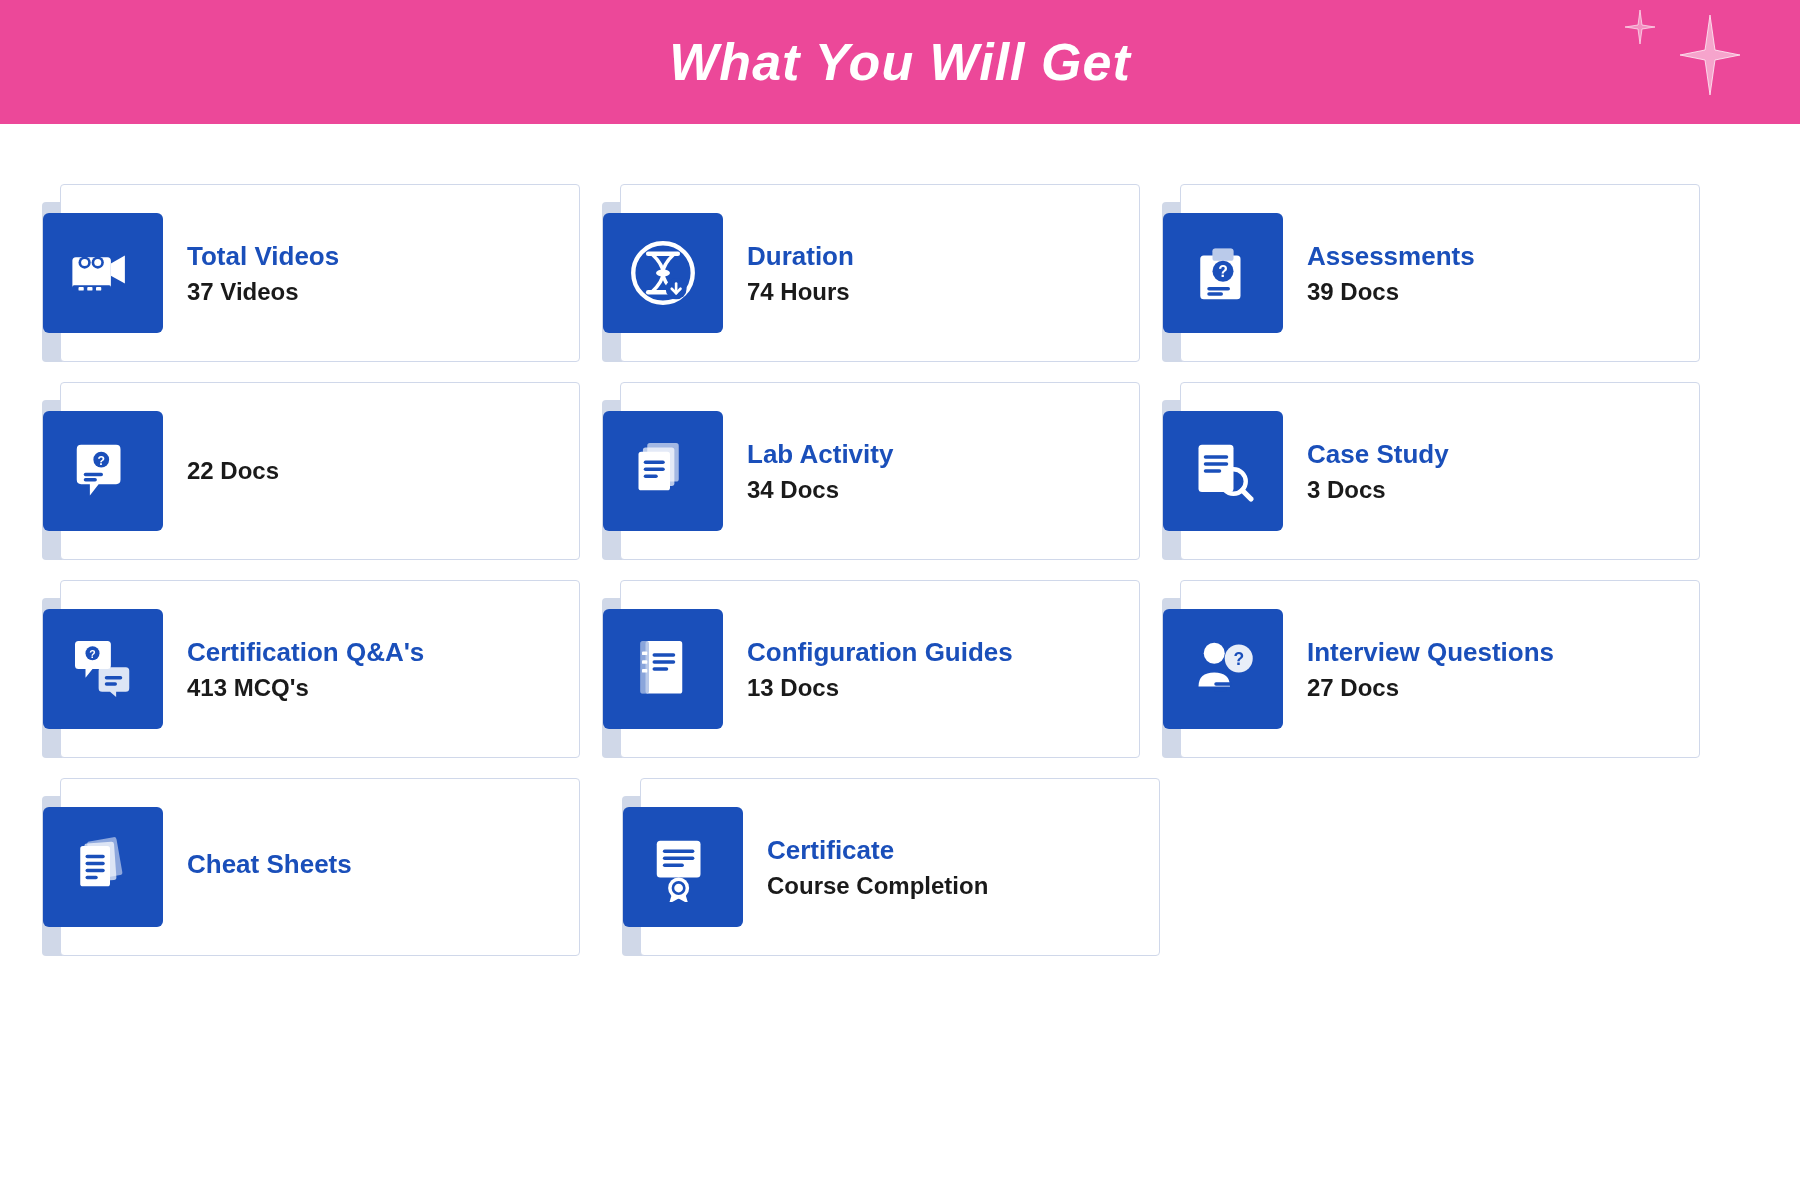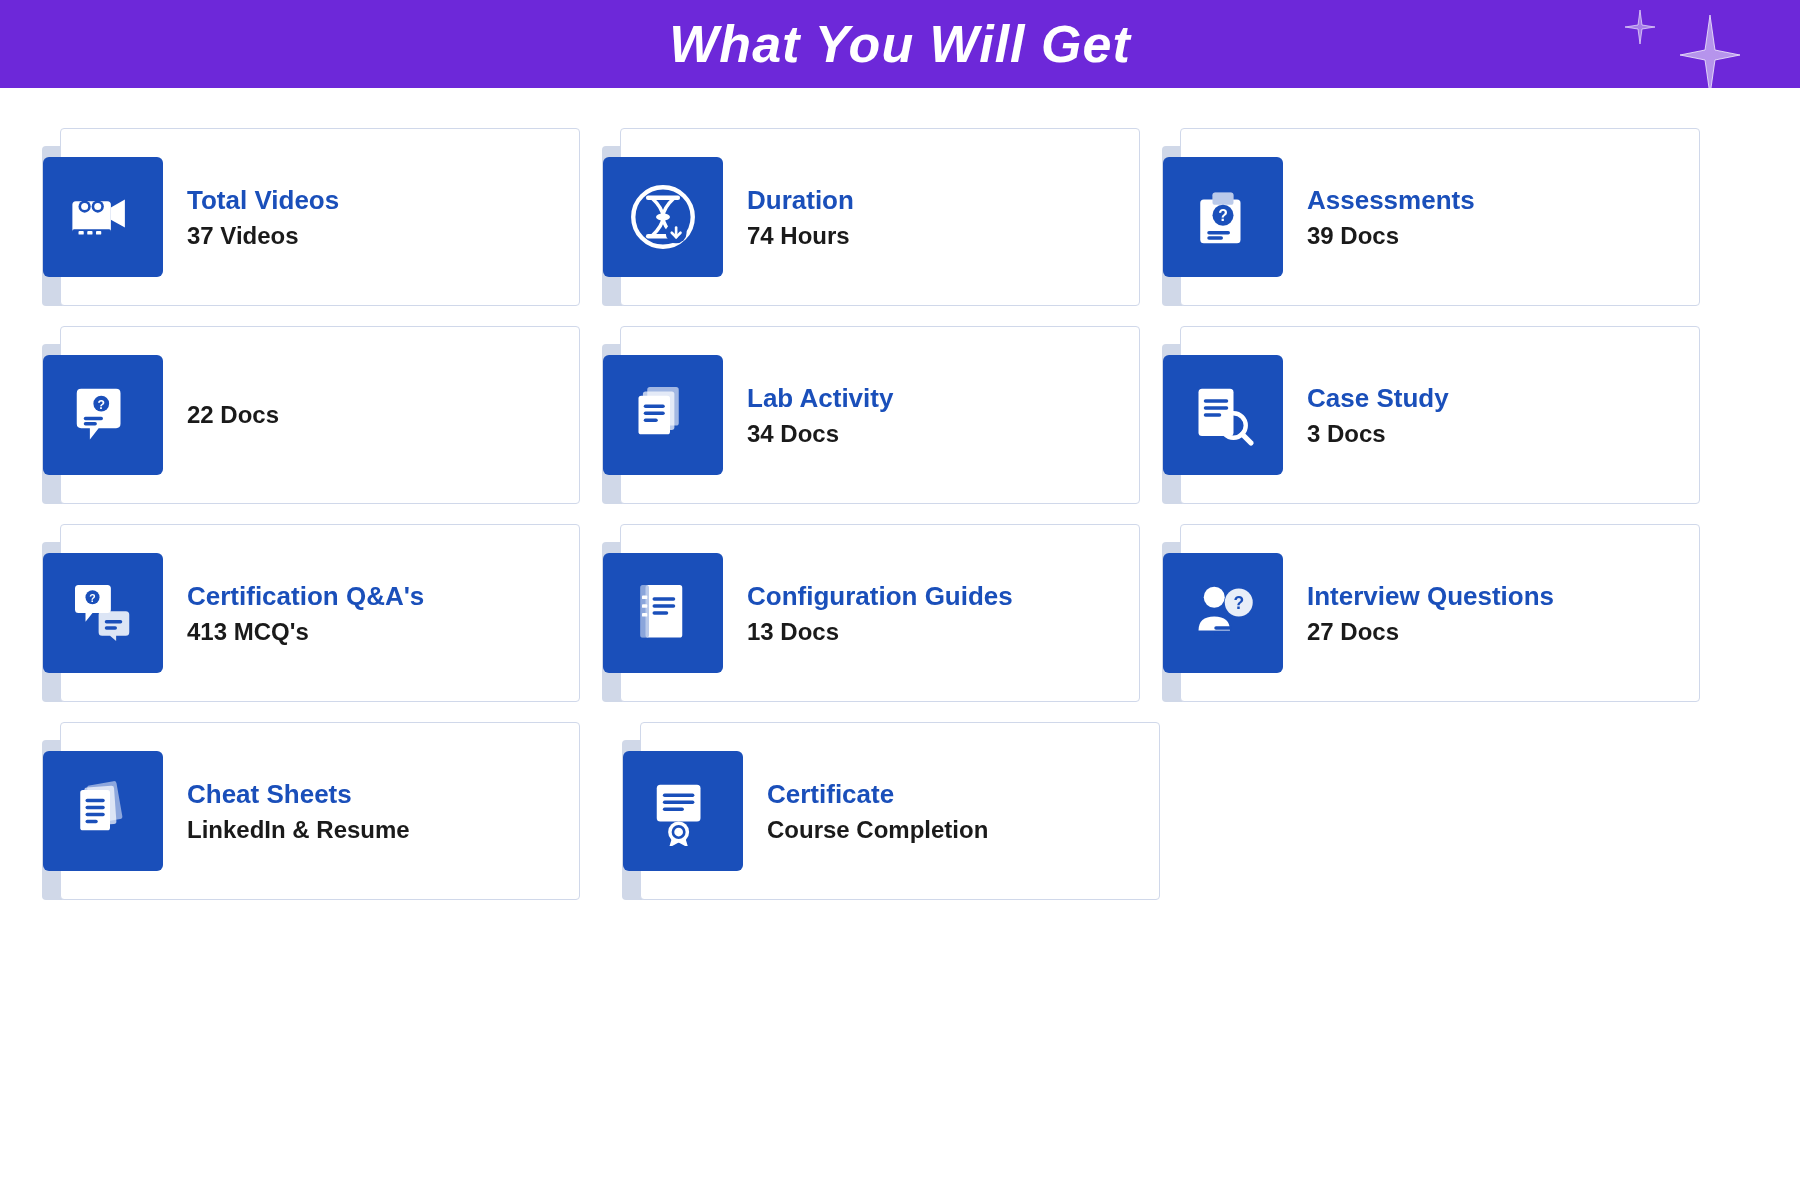--- a/index.html
+++ b/index.html
@@ -6,22 +6,22 @@
 
     body {
       background: #ffffff;
       font-family: 'Arial', sans-serif;
       width: 1800px;
       min-height: 1200px;
       overflow-x: hidden;
     }
 
     .header {
-      background: #6d28d9;
-      padding: 14px 40px;
+      background: #ec4899;
+      padding: 32px 40px;
       text-align: center;
       position: relative;
     }
 
     .header-title {
       color: #ffffff;
       font-size: 52px;
       font-weight: 800;
       font-style: italic;
       letter-spacing: 1px;
@@ -46,20 +46,21 @@
       padding: 40px 60px 50px 60px;
       background: #ffffff;
       position: relative;
     }
 
     .grid-row {
       display: flex;
       gap: 0;
       justify-content: flex-start;
       margin-bottom: 20px;
+      margin-top: 20px;
     }
 
     .grid-row.bottom-row {
       justify-content: flex-start;
     }
 
     .card-wrapper {
       position: relative;
       width: 520px;
       margin-right: 40px;
@@ -378,21 +379,20 @@
             <rect x="20" y="12" width="34" height="44" rx="3" fill="white" opacity="0.7" transform="rotate(-4, 37, 34)"></rect>
             <rect x="14" y="16" width="34" height="46" rx="3" fill="white"></rect>
             <rect x="20" y="26" width="22" height="4" rx="2" fill="#1a4fba"></rect>
             <rect x="20" y="34" width="22" height="4" rx="2" fill="#1a4fba"></rect>
             <rect x="20" y="42" width="22" height="4" rx="2" fill="#1a4fba"></rect>
             <rect x="20" y="50" width="14" height="4" rx="2" fill="#1a4fba"></rect>
           </svg>
         </div>
         <div class="card-text">
           <div class="card-title">Cheat Sheets</div>
-          <div class="card-value">LinkedIn &amp; Resume</div>
         </div>
       </div>
     </div>
 
     <div class="card-wrapper">
       <div class="card-shadow"></div>
       <div class="card">
         <div class="icon-box">
           <svg viewBox="0 0 80 80" fill="white">
 

